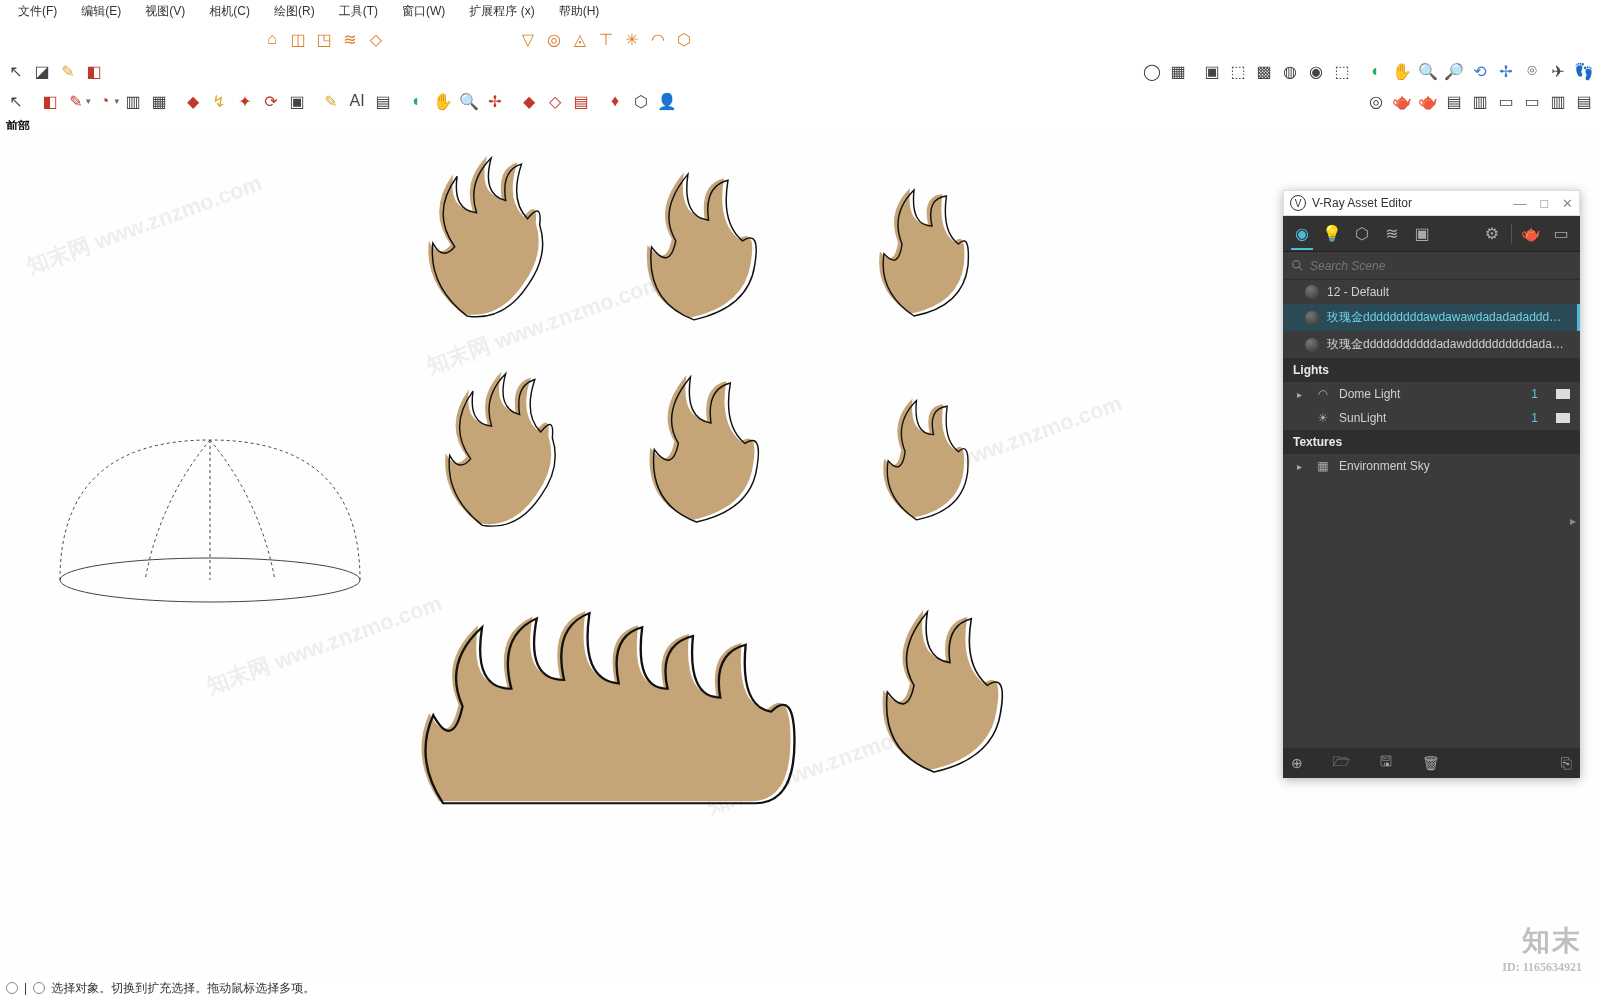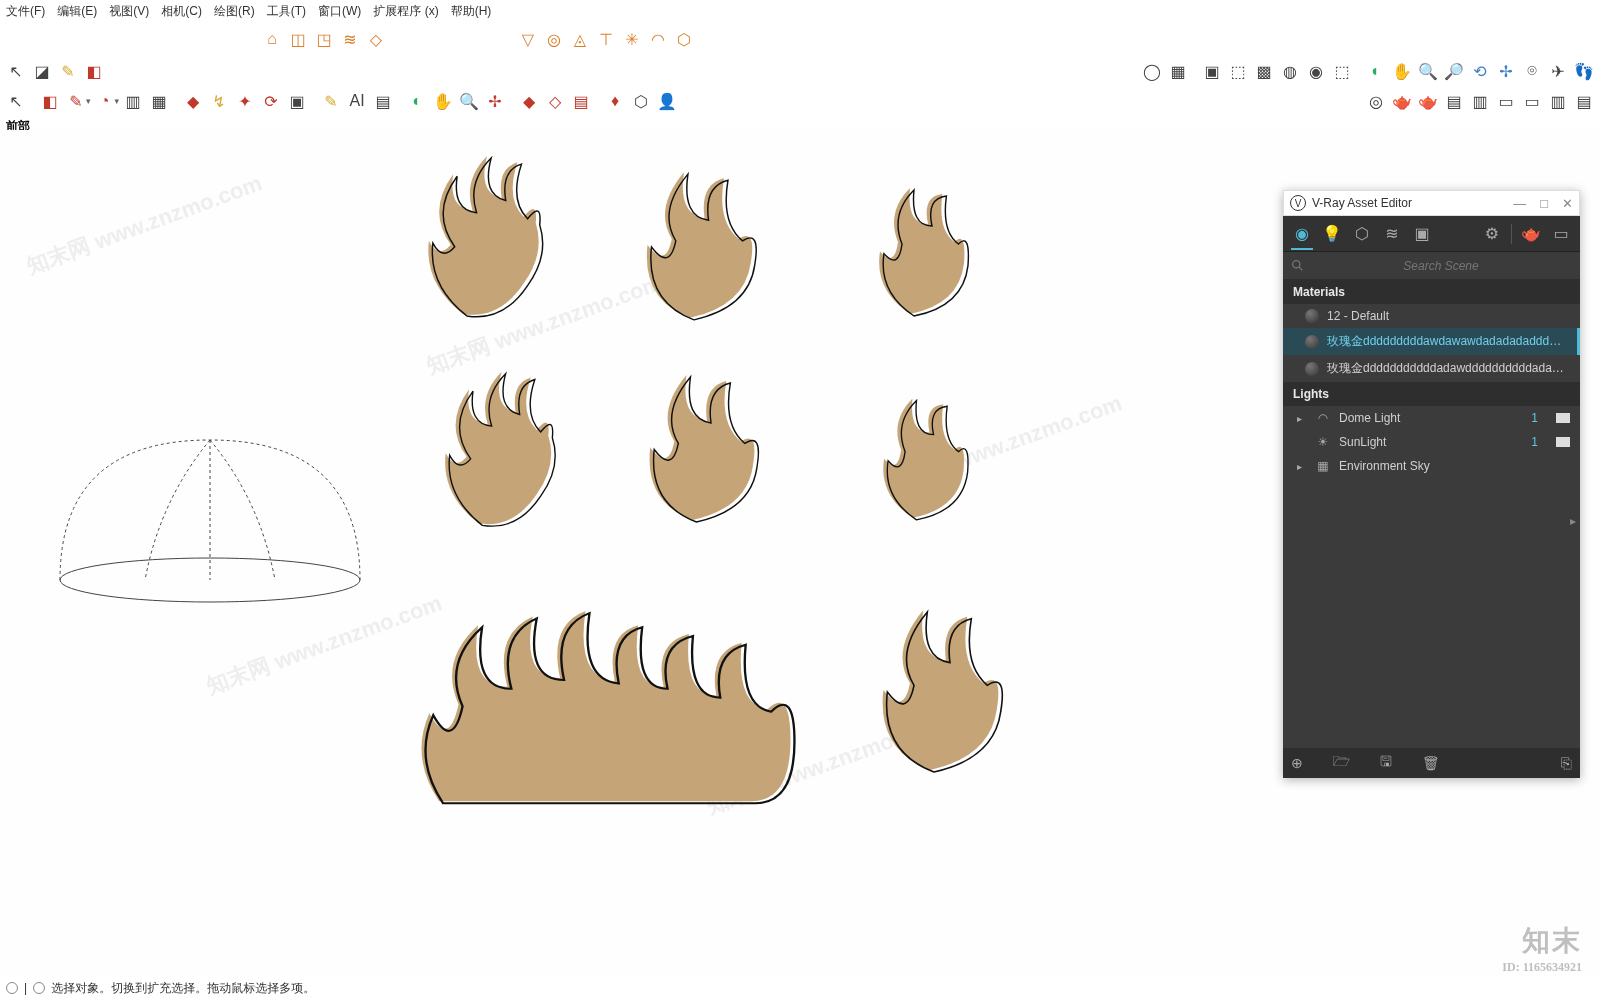--- a/index.html
+++ b/index.html
@@ -1,18 +1,18 @@
 <!DOCTYPE html>
 <html><head>
 <meta charset="utf-8">
 <style>
   *{box-sizing:border-box;margin:0;padding:0;font-family:"Segoe UI","Microsoft YaHei",sans-serif;}
   body{background:#fff;width:1600px;height:999px;overflow:hidden;position:relative;font-size:12px;color:#333;}
   .menubar{height:22px;display:flex;align-items:center;padding:0 6px;gap:12px;font-size:12px;color:#333;}
-  .menubar span{cursor:default;}
+  .menubar span{cursor:default;margin-left:12px;}
   .toolstrip{display:flex;align-items:center;padding:2px 4px;gap:2px;}
   .row1{height:34px;padding-left:260px;}
   .row2{height:30px;}
   .row3{height:30px;}
   .tbtn{width:24px;height:24px;border:1px solid transparent;border-radius:2px;display:flex;align-items:center;justify-content:center;font-size:16px;color:#444;background:#fff;}
   .tbtn.orange{color:#d97f2c;}
   .tbtn.blue{color:#3a7fc8;}
   .tbtn.red{color:#c0392b;}
   .tbtn.green{color:#27ae60;}
   .tbtn.yellow{color:#d8a830;}
@@ -38,21 +38,21 @@
   .vray .titlebar .vicon{width:16px;height:16px;border:1.5px solid #333;border-radius:50%;display:inline-flex;align-items:center;justify-content:center;font-size:10px;margin-right:6px;}
   .vray .titlebar .winbtns{margin-left:auto;display:flex;gap:14px;color:#888;font-size:13px;}
   .vray .tabbar{height:36px;background:#323232;display:flex;align-items:center;padding:0 4px;border-bottom:1px solid #222;}
   .vray .tabbar .tab{width:30px;height:30px;display:flex;align-items:center;justify-content:center;font-size:16px;color:#aaa;position:relative;}
   .vray .tabbar .tab.active{color:#4fb9d6;}
   .vray .tabbar .tab.active::after{content:"";position:absolute;left:4px;right:4px;bottom:-1px;height:2px;background:#4fb9d6;}
   .vray .tabbar .spacer{flex:1;}
   .vray .tabbar .vdiv{width:1px;height:20px;background:#555;margin:0 4px;}
   .vray .search{height:28px;display:flex;align-items:center;padding:0 8px;color:#777;background:#3b3b3b;border-bottom:1px solid #2e2e2e;}
   .vray .search svg{margin-right:6px;}
-  .vray .search input{flex:1;background:transparent;border:none;color:#bef264;font-style:italic;font-size:12px;outline:none;text-align:center;}
+  .vray .search input{flex:1;background:transparent;border:none;color:#bef264;font-style:italic;font-size:12px;outline:none;}
   .vray .sectionhead{background:#2e2e2e;padding:5px 10px;font-weight:600;color:#e8e8e8;}
   .vray .item{display:flex;align-items:center;padding:5px 10px 5px 22px;gap:8px;white-space:nowrap;overflow:hidden;text-overflow:ellipsis;justify-content:flex-end;}
   .vray .item .ball{width:14px;height:14px;border-radius:50%;background:radial-gradient(circle at 35% 30%,#777,#333);flex-shrink:0;}
   .vray .item.sel{background:#2a4a56;color:#6fd0e8;border-right:3px solid #4fb9d6;}
   .vray .item .txt{overflow:hidden;text-overflow:ellipsis;flex:1;}
   .vray .lightrow{display:flex;align-items:center;padding:5px 10px 5px 14px;gap:8px;}
   .vray .lightrow .caret{width:10px;color:#aaa;font-size:10px;}
   .vray .lightrow .licon{width:16px;text-align:center;color:#aaa;}
   .vray .lightrow .lname{flex:1;}
   .vray .lightrow .count{color:#5cc8e0;margin-right:10px;}
@@ -273,21 +273,20 @@
       <div class="tab">▭</div>
     </div>
     <div class="search">
       <svg width="13" height="13" viewBox="0 0 16 16">
           <circle cx="6.5" cy="6.5" r="4.5" stroke="#777" fill="none" stroke-width="1.5"></circle>
           <line x1="10" y1="10" x2="14" y2="14" stroke="#777" stroke-width="1.5"></line>
         </svg>
       <input placeholder="Search Scene" style="">
     </div>
     <div class="body">
-      <div class="sectionhead">Materials</div>
       <div class="item">
           <span class="ball"></span>
           <span class="txt">12 - Default</span>
         </div>
       <div class="item sel">
           <span class="ball"></span>
           <span class="txt">玫瑰金dddddddddawdawawdadadadadddddddddddd...</span>
         </div>
       <div class="item">
           <span class="ball"></span>
@@ -303,20 +302,21 @@
         <span class="sw"></span>
       </div>
       <div class="lightrow">
         <span class="caret"></span>
         <span class="licon">☀</span>
         <span class="lname">SunLight</span>
         <span class="count">1</span>
         <span class="sw"></span>
       </div>
 
+      <div class="sectionhead">Textures</div>
       <div class="lightrow">
         <span class="caret">▸</span>
         <span class="licon">▦</span>
         <span class="lname">Environment Sky</span>
       </div>
       <div class="expand">▸</div>
     </div>
     <div class="footer">
       <span>⊕</span>
       <span>🗁</span>

